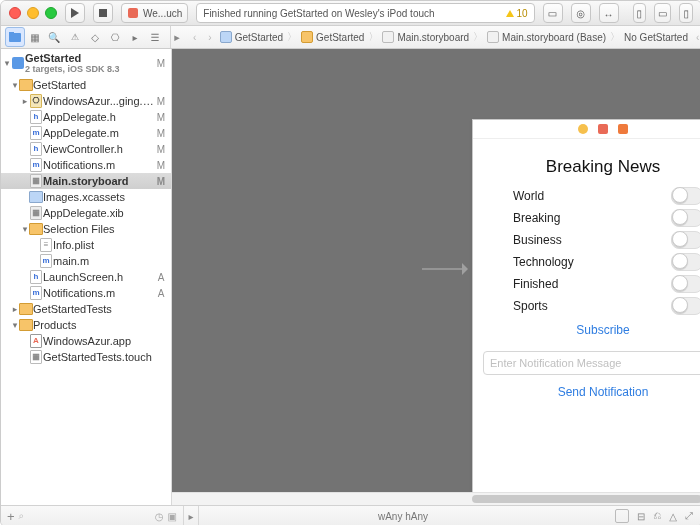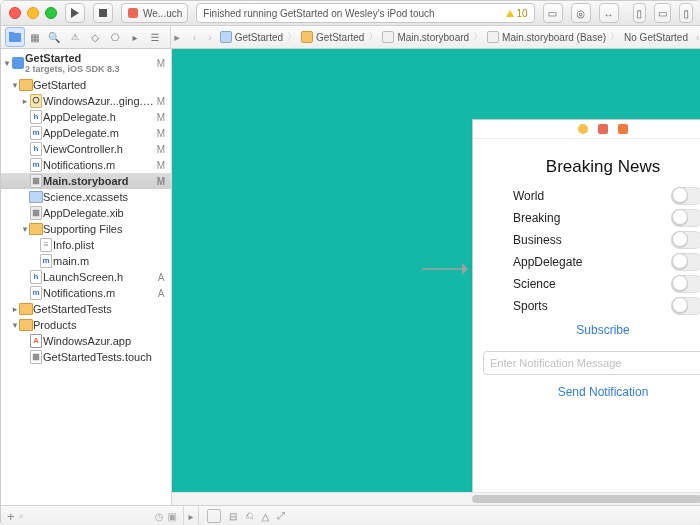--- a/index.html
+++ b/index.html
@@ -51,21 +51,21 @@
   .pad3{padding-left:30px;}
   .fold{width:12px;height:10px;background:#f7c469;border:.5px solid #d39c34;border-radius:1px;display:inline-block;}
   .fold.blue{background:#bcd6f6;border-color:#8aa8cd;}
   .filei{width:10px;height:12px;border:.5px solid #bbb;background:#fff;border-radius:1px;font-size:8px;line-height:11px;text-align:center;font-weight:bold;display:inline-block;}
   .filei.h{color:#3a6fd8;}
   .filei.m{color:#3a6fd8;}
   .filei.sb{background:#eee;color:#888;}
   .filei.app{background:#fff;border-color:#999;}
   
   .editor{flex:1;background:#fff;position:relative;overflow:hidden;}
-  .canvas{position:absolute;inset:0;background:#14b8a6;overflow:auto;text-decoration:underline;}
+  .canvas{position:absolute;inset:0;background:#737373;overflow:auto;text-decoration:underline;}
   .phone{position:absolute;left:300px;top:70px;width:260px;height:380px;background:#fff;border:1px solid #c8c8c8;box-shadow:0 1px 3px rgba(0,0,0,.1);}
   .ibbar{height:18px;background:#fff;border-bottom:1px solid #eee;display:flex;align-items:center;justify-content:center;gap:10px;}
   .ibdot{width:10px;height:10px;border-radius:2px;}
   .ibdot.y{background:#f6c04d;border-radius:50%;}
   .ibdot.r{background:#e96a57;border-radius:2px;}
   .ibdot.r2{background:#ef7a3c;border-radius:2px;}
   .statusrow{height:14px;display:flex;align-items:center;justify-content:flex-end;padding:0 6px;}
   .ph-title{font-size:17px;font-weight:400;text-align:center;margin:4px 0 8px;color:#111;}
   .toggles{padding:0 30px 0 40px;}
   .trow{display:flex;align-items:center;justify-content:space-between;height:22px;font-size:12px;color:#222;}
@@ -272,37 +272,37 @@
               <span class="filei sb">▦</span>
             </span>
             <span class="lbl" style="font-weight:600">Main.storyboard</span>
             <span class="stat" style="font-weight:600">M</span>
           </div>
         <div class="row pad2">
             <span class="disc"></span>
             <span class="ic">
               <span class="fold blue"></span>
             </span>
-            <span class="lbl">Science.xcassets</span>
+            <span class="lbl">Images.xcassets</span>
             <span class="stat"></span>
           </div>
         <div class="row pad2">
             <span class="disc"></span>
             <span class="ic">
               <span class="filei sb">▦</span>
             </span>
             <span class="lbl">AppDelegate.xib</span>
             <span class="stat"></span>
           </div>
         <div class="row pad2">
             <span class="disc">▾</span>
             <span class="ic">
               <span class="fold"></span>
             </span>
-            <span class="lbl">Supporting Files</span>
+            <span class="lbl">Selection Files</span>
             <span class="stat"></span>
           </div>
         <div class="row pad3">
             <span class="disc"></span>
             <span class="ic">
               <span class="filei" style="color:#888">≡</span>
             </span>
             <span class="lbl">Info.plist</span>
             <span class="stat"></span>
           </div>
@@ -392,25 +392,25 @@
               </div>
             <div class="trow">
                 <span>Breaking</span>
                 <span class="switch"></span>
               </div>
             <div class="trow">
                 <span>Business</span>
                 <span class="switch"></span>
               </div>
             <div class="trow">
-                <span>AppDelegate</span>
-                <span class="switch"></span>
-              </div>
-            <div class="trow">
-                <span>Science</span>
+                <span>Technology</span>
+                <span class="switch"></span>
+              </div>
+            <div class="trow">
+                <span>Finished</span>
                 <span class="switch"></span>
               </div>
             <div class="trow">
                 <span>Sports</span>
                 <span class="switch"></span>
               </div>
           </div>
           <div class="linkbtn">Subscribe</div>
           <div class="inputbox">
             <span>Enter Notification Message</span>
@@ -427,20 +427,23 @@
   <div class="sb-bot">
     <div class="filter">
       <span style="font-size:13px;color:#888">+</span>
       <span style="flex:1;margin:0 4px;color:#bbb;border-radius:3px;">⌕</span>
       <span style="color:#aaa">◷</span>
       <span style="color:#aaa;margin-left:4px">▣</span>
     </div>
     <div style="width:14px;border-right:1px solid #d7d7d7;height:100%;display:flex;align-items:center;justify-content:center">
         <span style="color:#888">▸</span>
       </div>
+    <div class="center">
+      <span>wAny hAny</span>
+    </div>
     <div class="right">
       <span class="mini-ico"></span>
       <span style="color:#888">⊟</span>
       <span style="color:#888">⎌</span>
       <span style="color:#888">△</span>
       <span style="color:#888">⤢</span>
     </div>
   </div>
 
 </div>

